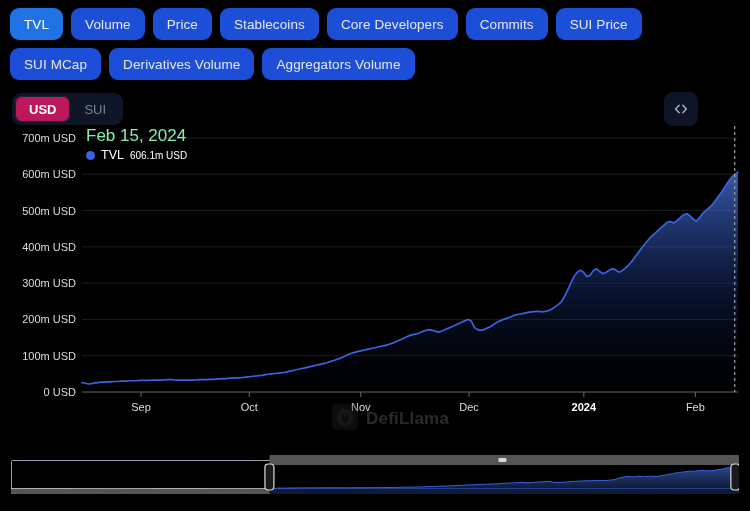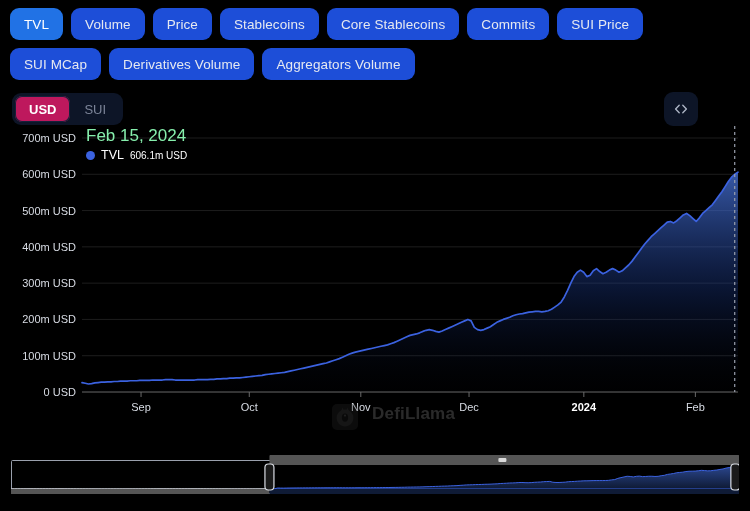--- a/index.html
+++ b/index.html
@@ -110,21 +110,21 @@
     border-radius: 50%;
     background: #3b62e0;
     flex: none;
   }
   .tt-label { color: #ffffff; font-size: 12.5px; }
   .tt-value { color: #ffffff; font-size: 10px; }
 
   .watermark {
     position: absolute;
     left: 332px; top: 278px;
-    display: flex; gap: 14px;
+    display: flex; align-items: center; gap: 8px;
     opacity: .30;
     pointer-events: none;
   }
   .wm-text {
     color: #8d8d8d;
     font-size: 17px;
     font-weight: 700;
     letter-spacing: .2px;
   }
 
@@ -152,21 +152,21 @@
     <div class="pill">
         <span>Volume</span>
       </div>
     <div class="pill">
         <span>Price</span>
       </div>
     <div class="pill">
         <span>Stablecoins</span>
       </div>
     <div class="pill">
-        <span>Core Stablecoins</span>
+        <span>Core Developers</span>
       </div>
     <div class="pill">
         <span>Commits</span>
       </div>
     <div class="pill">
         <span>SUI Price</span>
       </div>
     <div class="pill">
         <span>SUI MCap</span>
       </div>

